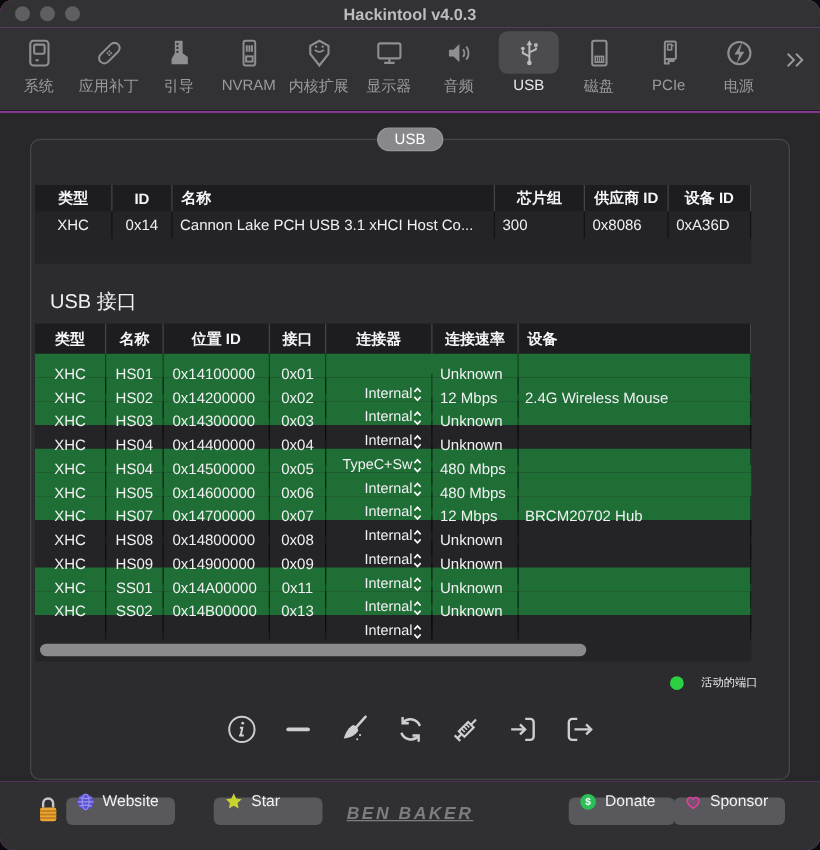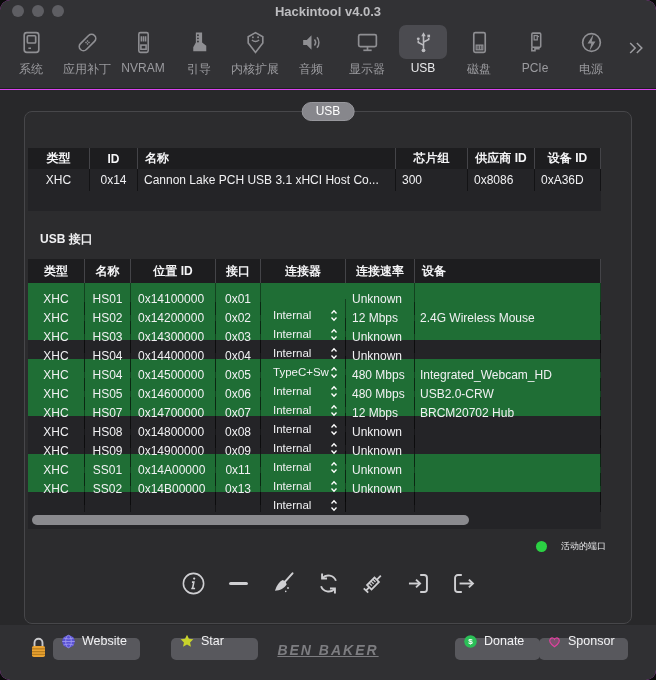--- a/index.html
+++ b/index.html
@@ -37,33 +37,33 @@
   .thead{display:grid;background:#1d1d1f;font-weight:bold;color:#f5f5f7;align-items:center;}
   .thead>div{border-right:1px solid #444448;display:flex;align-items:center;justify-content:center;height:100%;box-sizing:border-box;white-space:nowrap;}
   .thead>div.hl{justify-content:flex-start;padding-left:7px;}
   .t1{top:36px;height:63px;}
   .t1 .thead{grid-template-columns:62px 48px 258px 72px 67px 66px;height:21px;}
   .t1-row{display:grid;grid-template-columns:62px 48px 258px 72px 67px 66px;height:22px;align-items:center;}
   .t1-row>div{border-right:1px solid rgba(0,0,0,.45);height:100%;display:flex;align-items:center;box-sizing:border-box;
               padding-left:6px;white-space:nowrap;overflow:hidden;}
   .t1-row>div.ctr{justify-content:center;padding-left:0;}
 
-  .section-title{position:absolute;left:15px;top:119px;font-size:12px;font-weight:bold;color:#f0f0f2;}
+  .section-title{position:absolute;left:15px;top:119px;font-size:16px;font-weight:normal;color:#f0f0f2;}
 
   .t2{top:147px;height:270px;}
   .t2 .thead{grid-template-columns:57px 46px 85px 45px 85px 69px 186px;height:24px;}
   .t2-row{display:grid;grid-template-columns:57px 46px 85px 45px 85px 69px 186px;height:19px;align-items:center;background:#242427;}
   .t2-row.active{background:#1f6e35;}
   .t2-row>div{border-right:1px solid rgba(0,0,0,.4);height:100%;display:flex;align-items:center;box-sizing:border-box;
               white-space:nowrap;overflow:hidden;font-size:12px;}
   .t2-row .c0,.t2-row .c1,.t2-row .c3{justify-content:center;}
   .t2-row .c2{padding-left:7px;}
   .t2-row .c5{padding-left:6px;}
   .t2-row .c6{padding-left:5px;}
-  .t2-row .c4{justify-content:space-between;padding:0 7px 0 12px;font-size:11.5px;margin-top:32px;}
+  .t2-row .c4{justify-content:flex-end;padding:0 7px 0 12px;font-size:11.5px;margin-top:32px;}
   .filler{display:grid;grid-template-columns:57px 46px 85px 45px 85px 69px 186px;height:20px;}
   .filler>div{border-right:1px solid rgba(0,0,0,.4);}
   .hscroll{position:relative;height:17px;background:#242427;}
   .hthumb{position:absolute;left:4px;top:3px;width:437px;height:10px;border-radius:5px;background:#8a8a8e;}
 
   .legend{position:absolute;right:25px;top:428px;display:flex;align-items:center;gap:14px;}
   .legend-dot{width:11px;height:11px;border-radius:50%;}
   .legend-label{font-size:9px;color:#ececee;}
 
   .actions{position:absolute;left:0;right:0;top:457px;display:flex;justify-content:center;align-items:center;gap:17px;color:#cfcfd2;}
@@ -119,74 +119,74 @@
           <circle cx="13" cy="11" r=".8" fill="currentColor" stroke="none"></circle>
               <circle cx="11" cy="13" r=".8" fill="currentColor" stroke="none"></circle>
             </g>
           </svg>
       </div>
       <div class="tb-label">应用补丁</div>
     </div>
 
     <div class="tb-item">
       <div class="tb-icon">
+        <svg width="25" height="25" viewBox="0 0 24 24">
+            <path d="M8.5 2.5 H14.5 V12 L18.5 15 V20.5 H6 V16.5 L8.5 12 Z" fill="currentColor"></path>
+        <circle cx="10.5" cy="5" r=".9" fill="#323235"></circle>
+            <circle cx="10.5" cy="8" r=".9" fill="#323235"></circle>
+            <circle cx="10.5" cy="11" r=".9" fill="#323235"></circle>
+          </svg>
+      </div>
+      <div class="tb-label">引导</div>
+    </div>
+
+    <div class="tb-item">
+      <div class="tb-icon">
         <svg width="25" height="25" viewBox="0 0 24 24" fill="none" stroke="currentColor" stroke-width="1.5">
           <rect x="7.5" y="2.5" width="9" height="19" rx="1.5"></rect>
             <line x1="10" y1="6" x2="10" y2="11"></line>
             <line x1="12" y1="6" x2="12" y2="11"></line>
             <line x1="14" y1="6" x2="14" y2="11"></line>
           <rect x="9.5" y="14.5" width="5" height="4"></rect>
           </svg>
       </div>
       <div class="tb-label">NVRAM</div>
     </div>
 
     <div class="tb-item">
       <div class="tb-icon">
-        <svg width="25" height="25" viewBox="0 0 24 24">
-            <path d="M8.5 2.5 H14.5 V12 L18.5 15 V20.5 H6 V16.5 L8.5 12 Z" fill="currentColor"></path>
-        <circle cx="10.5" cy="5" r=".9" fill="#323235"></circle>
-            <circle cx="10.5" cy="8" r=".9" fill="#323235"></circle>
-            <circle cx="10.5" cy="11" r=".9" fill="#323235"></circle>
-          </svg>
-      </div>
-      <div class="tb-label">引导</div>
-    </div>
-
-    <div class="tb-item">
-      <div class="tb-icon">
         <svg width="25" height="25" viewBox="0 0 24 24" fill="none" stroke="currentColor" stroke-width="1.6">
           <path d="M12 2.5 L19 6.5 V12.5 L12 21.5 L5 12.5 V6.5 Z"></path>
             <path d="M8.5 9.5 q3.5 3 7 0" stroke-width="1.3"></path>
           <circle cx="9.5" cy="7" r=".9" fill="currentColor" stroke="none"></circle>
             <circle cx="14.5" cy="7" r=".9" fill="currentColor" stroke="none"></circle>
           </svg>
       </div>
       <div class="tb-label">内核扩展</div>
     </div>
 
     <div class="tb-item">
       <div class="tb-icon">
-        <svg width="25" height="25" viewBox="0 0 24 24">
-          <path d="M4 9.5 v5 h3.5 L12 19 V5 L7.5 9.5 Z" fill="currentColor"></path>
-          <path d="M14.8 9.2 a4.3 4.3 0 0 1 0 5.6 M17.3 7 a8 8 0 0 1 0 10" fill="none" stroke="currentColor" stroke-width="1.5"></path>
-          </svg>
-      </div>
-      <div class="tb-label">音频</div>
-    </div>
-
-    <div class="tb-item">
-      <div class="tb-icon">
         <svg width="25" height="25" viewBox="0 0 24 24" fill="none" stroke="currentColor" stroke-width="1.6">
           <rect x="3.5" y="4.5" width="17" height="11.5" rx="1.5"></rect>
             <line x1="12" y1="16" x2="12" y2="19.5"></line>
             <line x1="8" y1="19.5" x2="16" y2="19.5"></line>
           </svg>
       </div>
       <div class="tb-label">显示器</div>
+    </div>
+
+    <div class="tb-item">
+      <div class="tb-icon">
+        <svg width="25" height="25" viewBox="0 0 24 24">
+          <path d="M4 9.5 v5 h3.5 L12 19 V5 L7.5 9.5 Z" fill="currentColor"></path>
+          <path d="M14.8 9.2 a4.3 4.3 0 0 1 0 5.6 M17.3 7 a8 8 0 0 1 0 10" fill="none" stroke="currentColor" stroke-width="1.5"></path>
+          </svg>
+      </div>
+      <div class="tb-label">音频</div>
     </div>
 
     <div class="tb-item selected">
       <div class="tb-icon">
         <svg width="25" height="25" viewBox="0 0 24 24" fill="none" stroke="currentColor" stroke-width="1.5">
           <circle cx="12" cy="19.5" r="1.8" fill="currentColor" stroke="none"></circle>
           <line x1="12" y1="18" x2="12" y2="5.5"></line>
           <path d="M12 2.2 L14.2 6 H9.8 Z" fill="currentColor" stroke="none"></path>
           <path d="M12 14.5 L7 12 V10"></path>
             <circle cx="7" cy="8.5" r="1.4" fill="currentColor" stroke="none"></circle>
@@ -347,37 +347,35 @@
     <div class="c3">0x05</div>
     <div class="c4">
       <span class="pop-label">Internal</span>
       <span>
         <svg width="8" height="13" viewBox="0 0 8 13" fill="none" stroke="#ffffff" stroke-width="1.3">
           <path d="M1.5 4.5 L4 1.8 L6.5 4.5 M1.5 8.5 L4 11.2 L6.5 8.5"></path>
                   </svg>
       </span>
     </div>
     <div class="c5">480 Mbps</div>
-    <div class="c6">Integrated_Webcam_HD</div>
   </div>
             <div class="t2-row active">
     <div class="c0">XHC</div>
     <div class="c1">HS05</div>
     <div class="c2">0x14600000</div>
     <div class="c3">0x06</div>
     <div class="c4">
       <span class="pop-label">Internal</span>
       <span>
         <svg width="8" height="13" viewBox="0 0 8 13" fill="none" stroke="#ffffff" stroke-width="1.3">
           <path d="M1.5 4.5 L4 1.8 L6.5 4.5 M1.5 8.5 L4 11.2 L6.5 8.5"></path>
                   </svg>
       </span>
     </div>
     <div class="c5">480 Mbps</div>
-    <div class="c6">USB2.0-CRW</div>
   </div>
             <div class="t2-row active">
     <div class="c0">XHC</div>
     <div class="c1">HS07</div>
     <div class="c2">0x14700000</div>
     <div class="c3">0x07</div>
     <div class="c4">
       <span class="pop-label">Internal</span>
       <span>
         <svg width="8" height="13" viewBox="0 0 8 13" fill="none" stroke="#ffffff" stroke-width="1.3">

